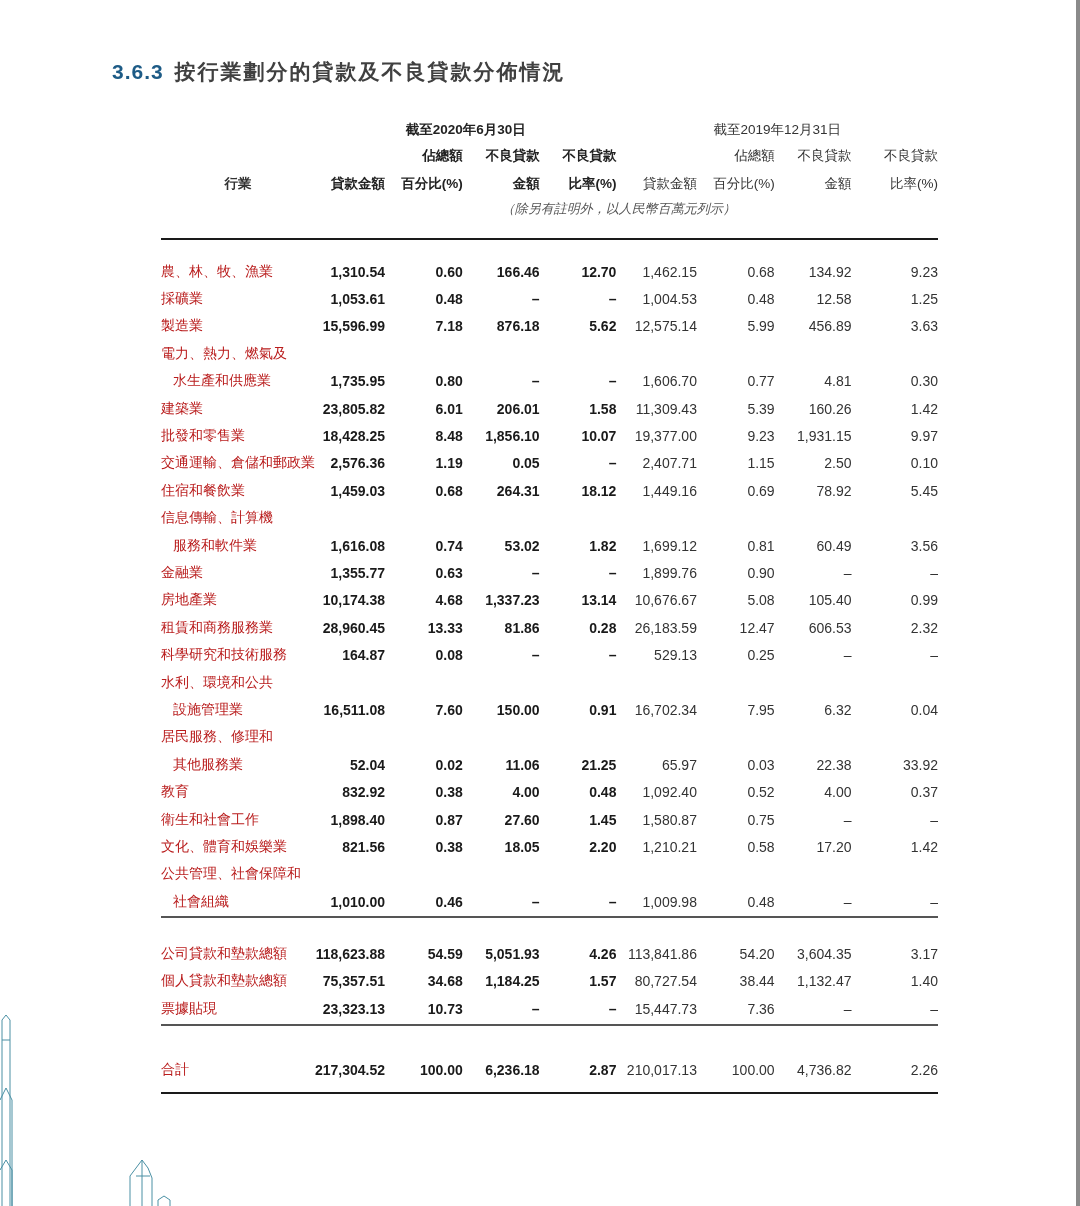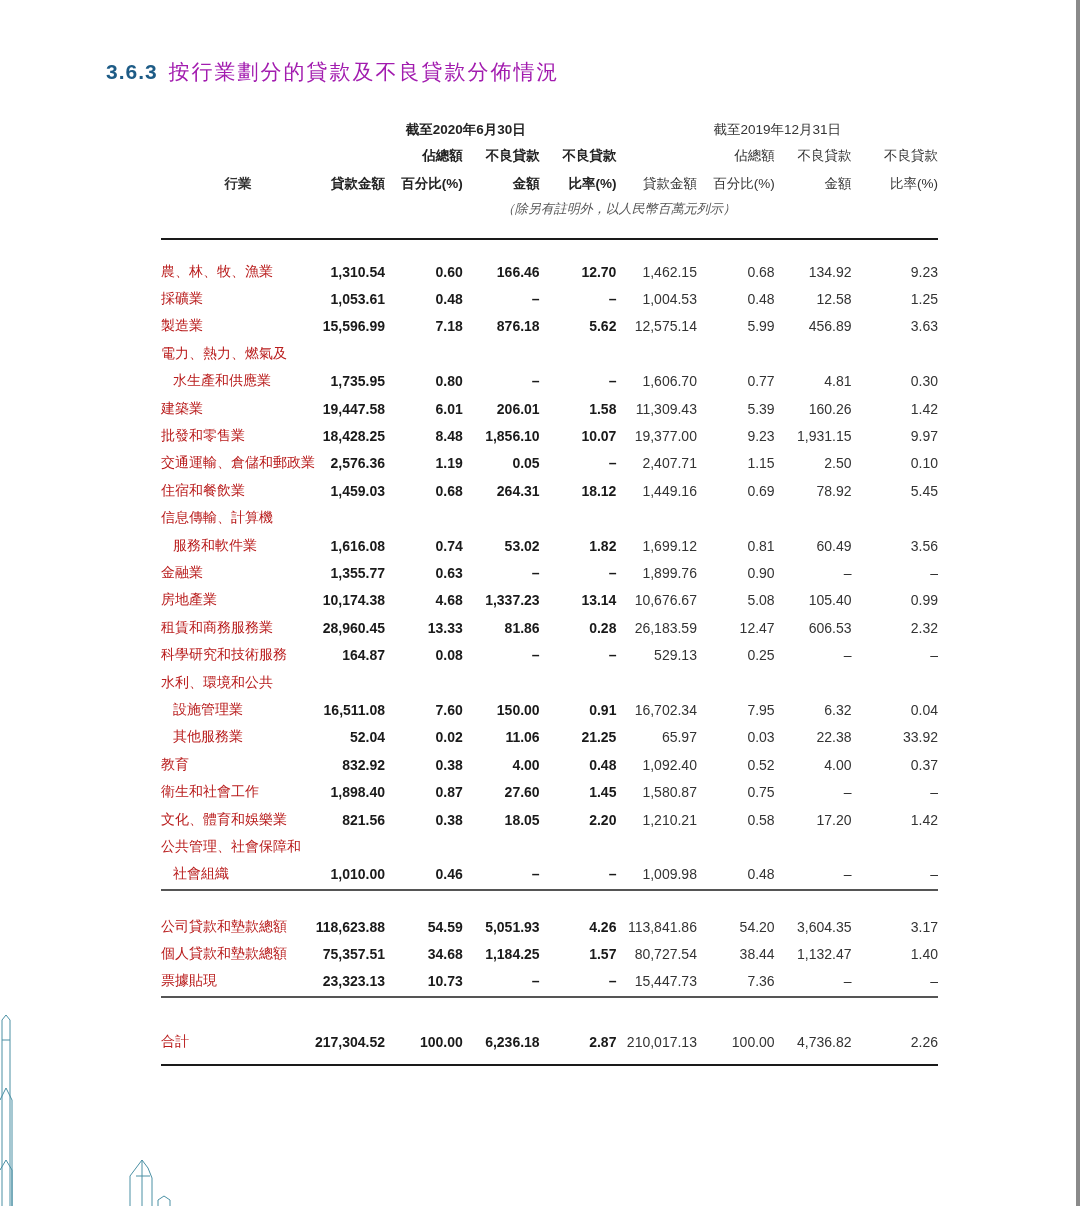--- a/index.html
+++ b/index.html
@@ -11,22 +11,22 @@
   }
   .edge-bar {
     position: absolute; right: 0; top: 0; width: 4px; height: 1206px;
     background: #8a8a8a;
   }
   .title {
     position: absolute; left: 106px; top: 58px;
     font-size: 21px; font-weight: bold; color: #1d5b86;
     letter-spacing: 1px;
   }
-  .title .num { margin-right: 4px; }
-  .title .txt { font-weight: normal; color: #a21caf; letter-spacing: 2px; }
+  .title .num { margin-right: 4px; margin-left: 6px; }
+  .title .txt { font-weight: bold; color: #404040; letter-spacing: 2px; }
 
   table {
     position: absolute; left: 161px; top: 118px; width: 777px;
     border-collapse: collapse; font-size: 14px;
   }
   col.c-ind { width: 140px; }
   col.c-a { width: 64px; }
   col.c-b { width: 80px; }
   col.c-c { width: 80px; }
   col.c-d { width: 80px; }
@@ -175,21 +175,21 @@
         <td class="cur">0.80</td>
         <td class="cur">–</td>
         <td class="cur">–</td>
         <td class="prev">1,606.70</td>
         <td class="prev">0.77</td>
         <td class="prev">4.81</td>
         <td class="prev">0.30</td>
       </tr>
       <tr>
         <td class="ind">建築業</td>
-        <td class="cur">19,447.58</td>
+        <td class="cur">23,805.82</td>
         <td class="cur">6.01</td>
         <td class="cur">206.01</td>
         <td class="cur">1.58</td>
         <td class="prev">11,309.43</td>
         <td class="prev">5.39</td>
         <td class="prev">160.26</td>
         <td class="prev">1.42</td>
       </tr>
       <tr>
         <td class="ind">批發和零售業</td>
@@ -304,20 +304,31 @@
       <tr>
         <td class="ind sub">設施管理業</td>
         <td class="cur">16,511.08</td>
         <td class="cur">7.60</td>
         <td class="cur">150.00</td>
         <td class="cur">0.91</td>
         <td class="prev">16,702.34</td>
         <td class="prev">7.95</td>
         <td class="prev">6.32</td>
         <td class="prev">0.04</td>
+      </tr>
+      <tr>
+        <td class="ind">居民服務、修理和</td>
+        <td></td>
+        <td></td>
+        <td></td>
+        <td></td>
+        <td></td>
+        <td></td>
+        <td></td>
+        <td></td>
       </tr>
       <tr>
         <td class="ind sub">其他服務業</td>
         <td class="cur">52.04</td>
         <td class="cur">0.02</td>
         <td class="cur">11.06</td>
         <td class="cur">21.25</td>
         <td class="prev">65.97</td>
         <td class="prev">0.03</td>
         <td class="prev">22.38</td>

